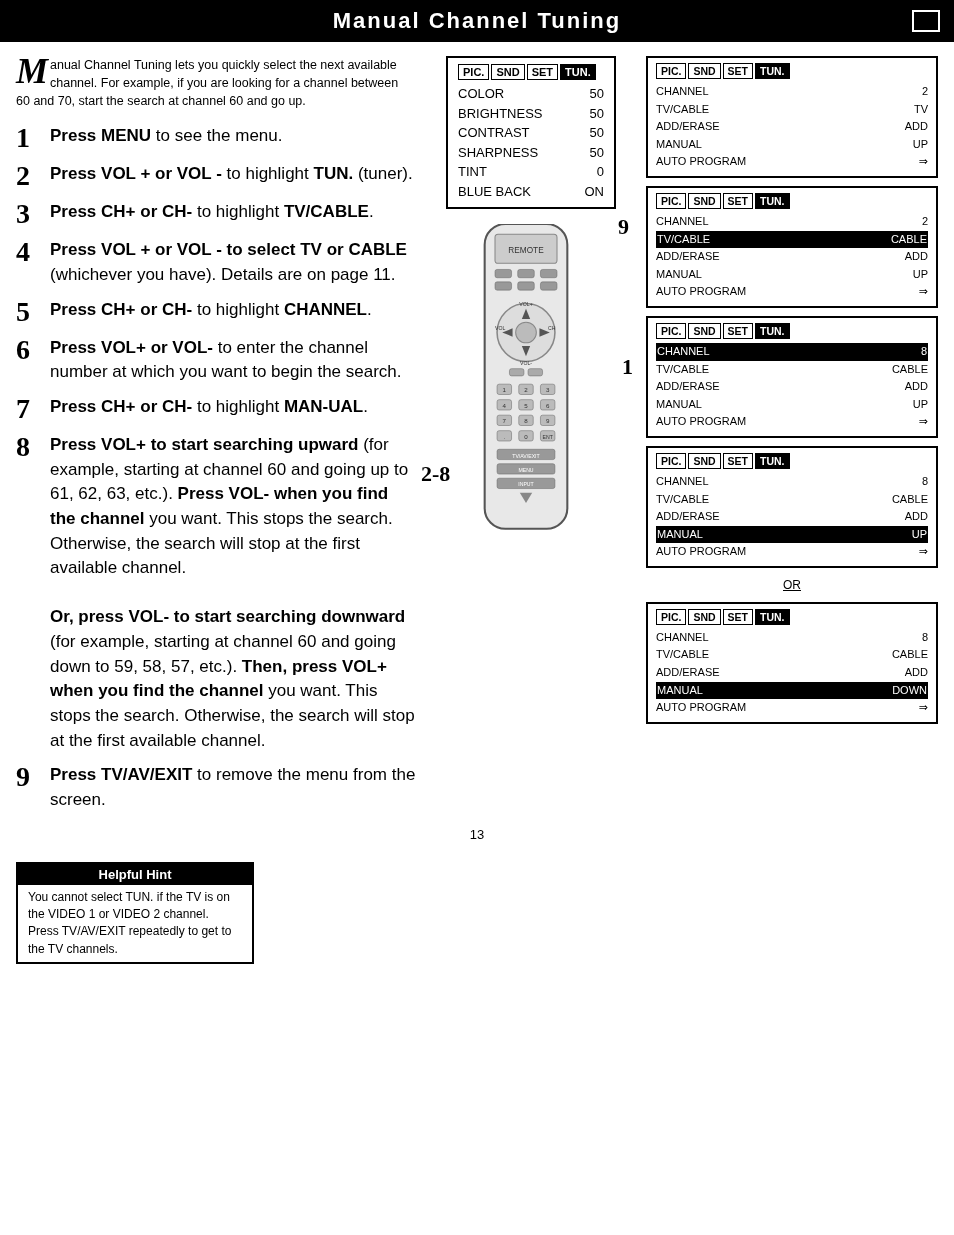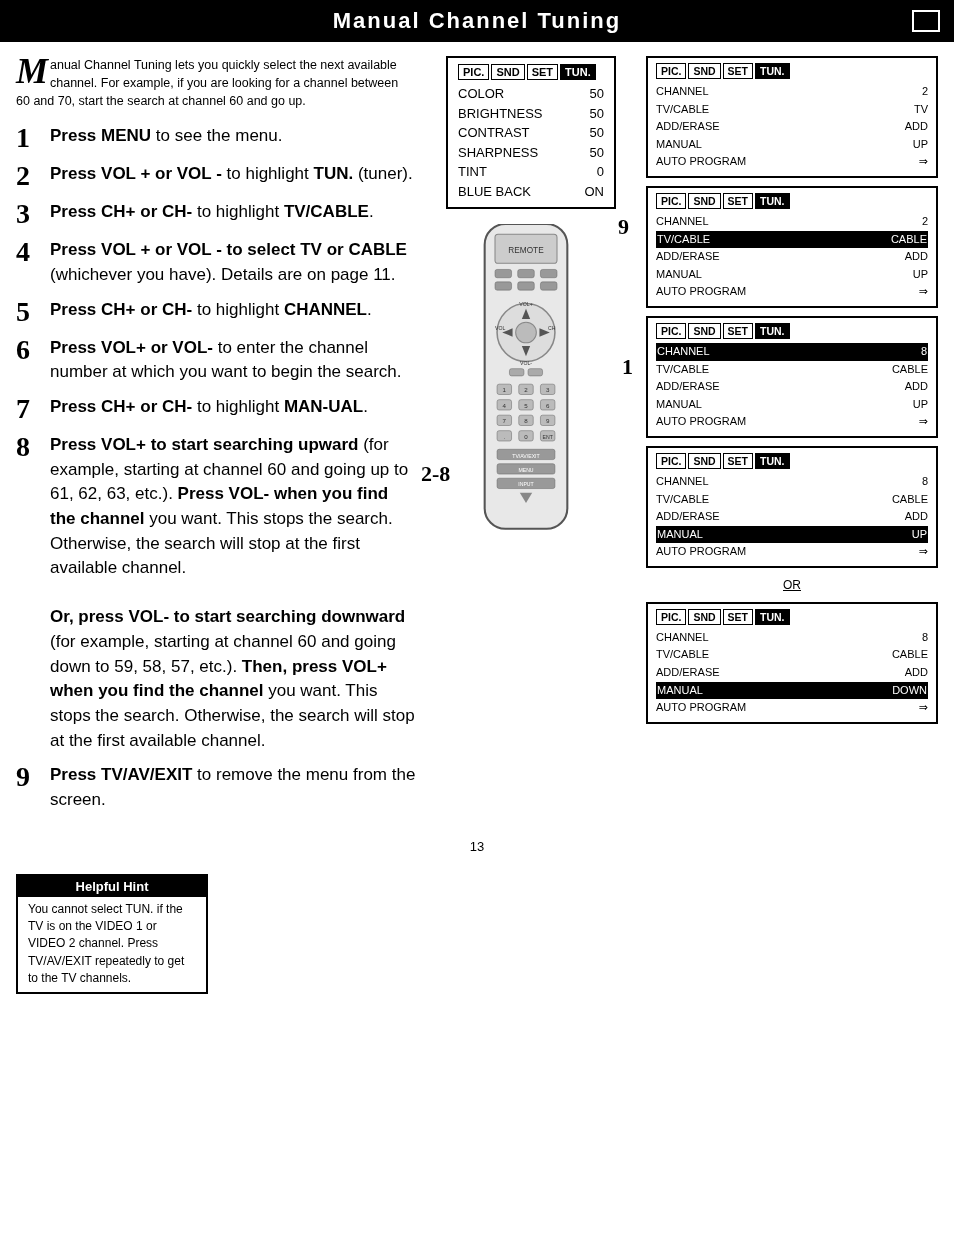--- a/index.html
+++ b/index.html
@@ -192,29 +192,29 @@
     .remote-label {
       position: absolute;
       font-size: 22px;
       font-weight: bold;
       font-family: 'Times New Roman', serif;
     }
 
     
     .page-num {
       text-align: center;
-      margin-top: 16px;
+      margin-top: 4px;
       font-size: 13px;
       margin-bottom: 8px;
     }
 
     
     .hint-box {
       border: 2px solid #000;
-      width: 192px;
+      width: 238px;
       margin: 20px 16px 16px 16px;
     }
     .hint-title {
       background: #000;
       color: #fff;
       text-align: center;
       font-weight: bold;
       font-size: 13px;
       padding: 3px 0;
     }

